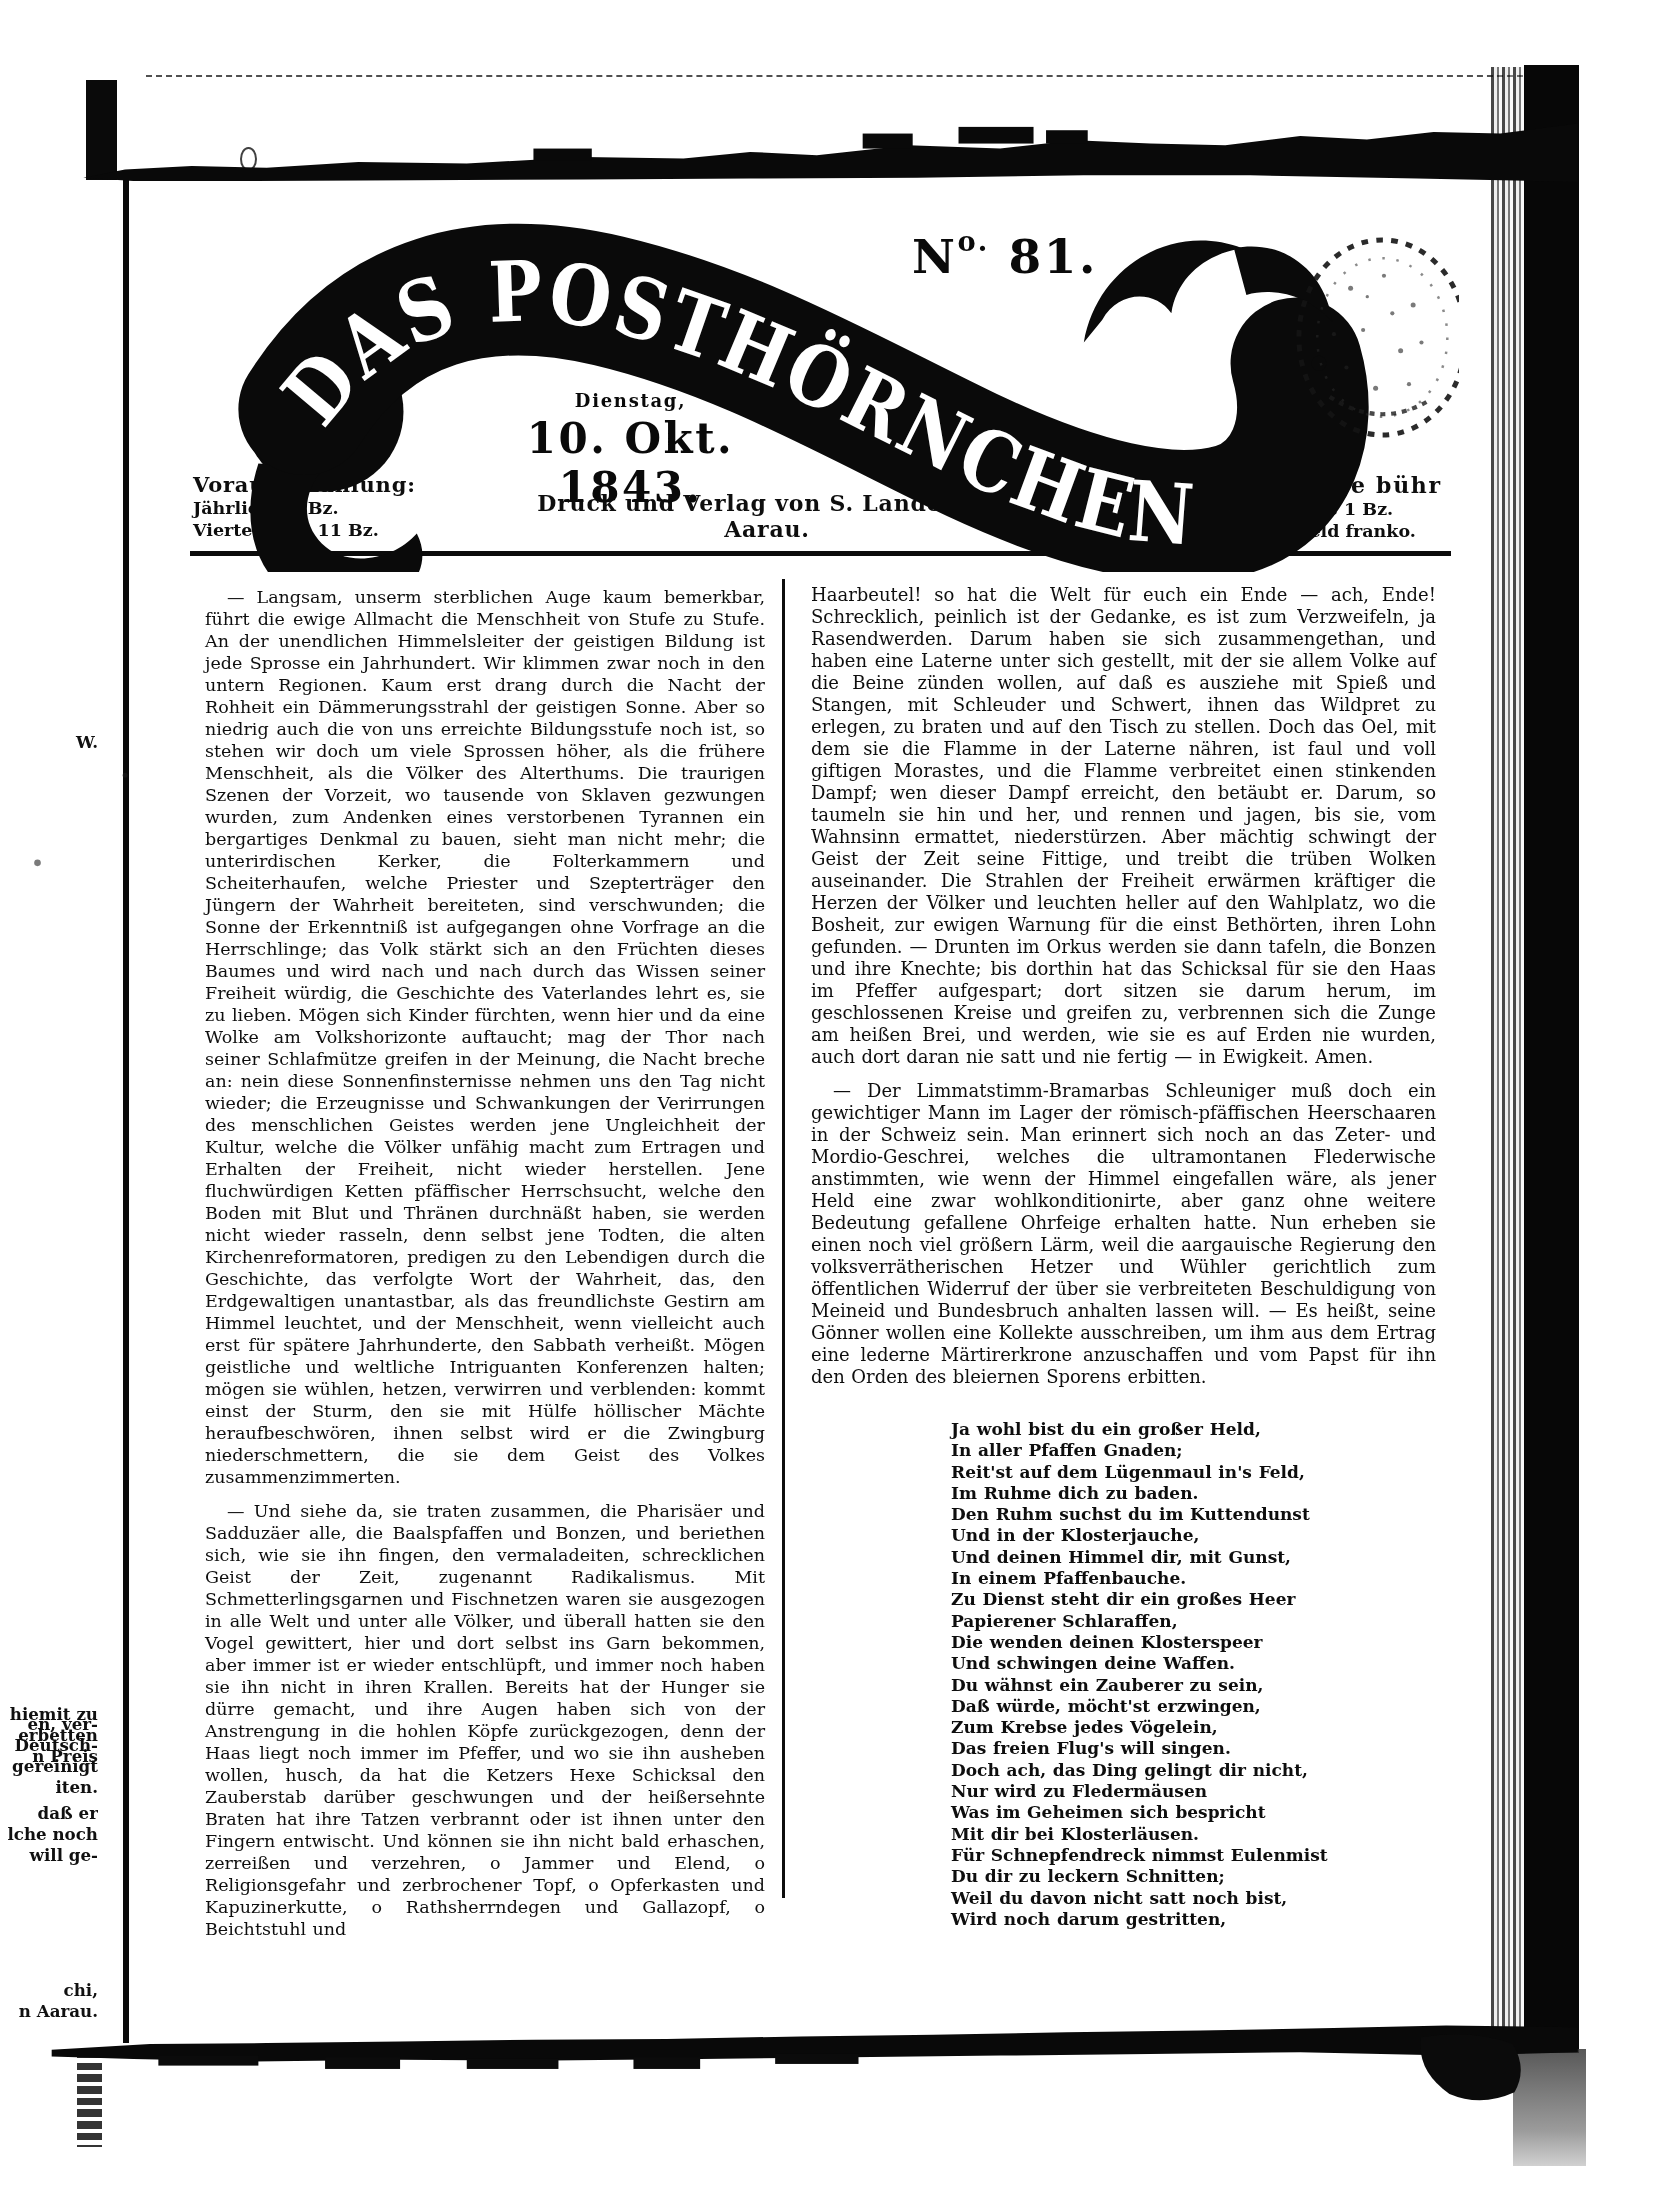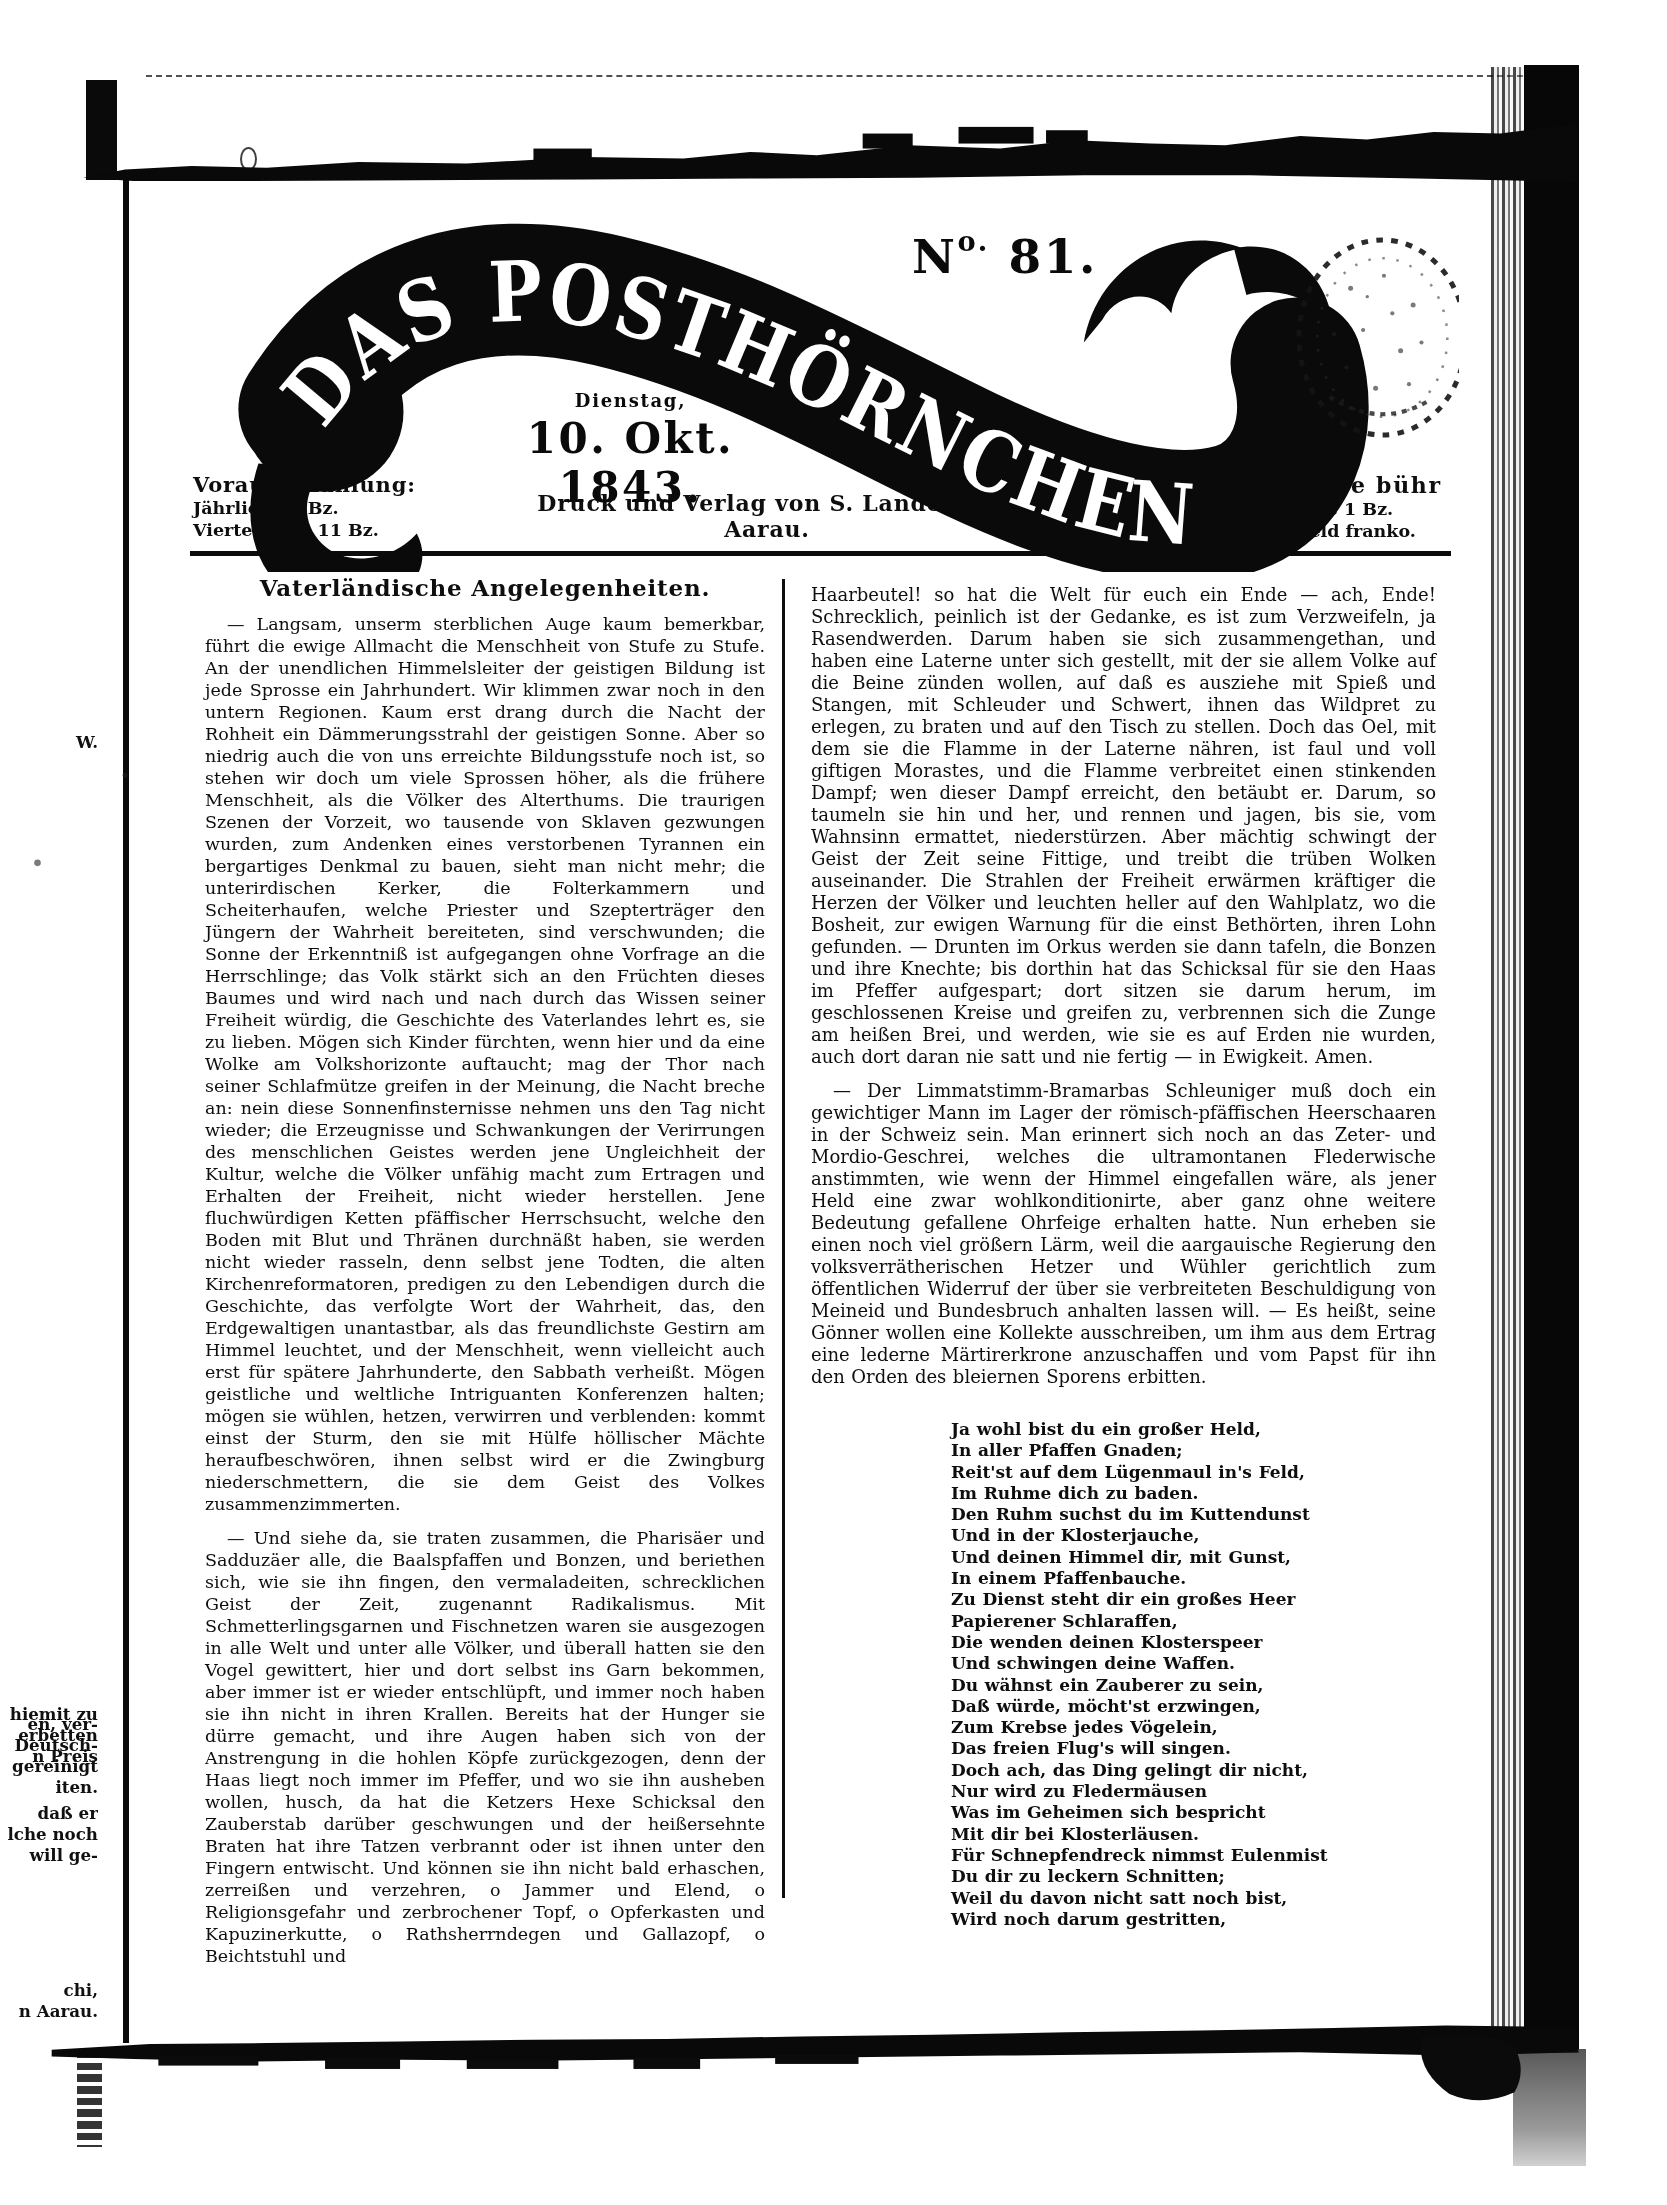--- a/index.html
+++ b/index.html
@@ -165,21 +165,20 @@
 <div class="info-right">
   <div class="hd">Einrückungsge bühr</div>
   <div class="ln">Die Petitzeile 1 Bz.</div>
   <div class="ln">Briefe und Geld franko.</div>
 </div>
 <div class="header-rule"></div>
 
 <div class="col-divider"></div>
 
 <div class="left-col">
-  <h2 class="section-heading">Vaterländische Angelegenheiten.</h2>
   <p class="body-par">— Langsam, unserm sterblichen Auge kaum bemerkbar, führt die ewige Allmacht die Menschheit von Stufe zu Stufe. An der unendlichen Himmelsleiter der geistigen Bildung ist jede Sprosse ein Jahrhundert. Wir klimmen zwar noch in den untern Regionen. Kaum erst drang durch die Nacht der Rohheit ein Dämmerungsstrahl der geistigen Sonne. Aber so niedrig auch die von uns erreichte Bildungsstufe noch ist, so stehen wir doch um viele Sprossen höher, als die frühere Menschheit, als die Völker des Alterthums. Die traurigen Szenen der Vorzeit, wo tausende von Sklaven gezwungen wurden, zum Andenken eines verstorbenen Tyrannen ein bergartiges Denkmal zu bauen, sieht man nicht mehr; die unterirdischen Kerker, die Folterkammern und Scheiterhaufen, welche Priester und Szepterträger den Jüngern der Wahrheit bereiteten, sind verschwunden; die Sonne der Erkenntniß ist aufgegangen ohne Vorfrage an die Herrschlinge; das Volk stärkt sich an den Früchten dieses Baumes und wird nach und nach durch das Wissen seiner Freiheit würdig, die Geschichte des Vaterlandes lehrt es, sie zu lieben. Mögen sich Kinder fürchten, wenn hier und da eine Wolke am Volkshorizonte auftaucht; mag der Thor nach seiner Schlafmütze greifen in der Meinung, die Nacht breche an: nein diese Sonnenfinsternisse nehmen uns den Tag nicht wieder; die Erzeugnisse und Schwankungen der Verirrungen des menschlichen Geistes werden jene Ungleichheit der Kultur, welche die Völker unfähig macht zum Ertragen und Erhalten der Freiheit, nicht wieder herstellen. Jene fluchwürdigen Ketten pfäffischer Herrschsucht, welche den Boden mit Blut und Thränen durchnäßt haben, sie werden nicht wieder rasseln, denn selbst jene Todten, die alten Kirchenreformatoren, predigen zu den Lebendigen durch die Geschichte, das verfolgte Wort der Wahrheit, das, den Erdgewaltigen unantastbar, als das freundlichste Gestirn am Himmel leuchtet, und der Menschheit, wenn vielleicht auch erst für spätere Jahrhunderte, den Sabbath verheißt. Mögen geistliche und weltliche Intriguanten Konferenzen halten; mögen sie wühlen, hetzen, verwirren und verblenden: kommt einst der Sturm, den sie mit Hülfe höllischer Mächte heraufbeschwören, ihnen selbst wird er die Zwingburg niederschmettern, die sie dem Geist des Volkes zusammenzimmerten.</p>
   <p class="body-par par-gap">— Und siehe da, sie traten zusammen, die Pharisäer und Sadduzäer alle, die Baalspfaffen und Bonzen, und beriethen sich, wie sie ihn fingen, den vermaladeiten, schrecklichen Geist der Zeit, zugenannt Radikalismus. Mit Schmetterlingsgarnen und Fischnetzen waren sie ausgezogen in alle Welt und unter alle Völker, und überall hatten sie den Vogel gewittert, hier und dort selbst ins Garn bekommen, aber immer ist er wieder entschlüpft, und immer noch haben sie ihn nicht in ihren Krallen. Bereits hat der Hunger sie dürre gemacht, und ihre Augen haben sich von der Anstrengung in die hohlen Köpfe zurückgezogen, denn der Haas liegt noch immer im Pfeffer, und wo sie ihn ausheben wollen, husch, da hat die Ketzers Hexe Schicksal den Zauberstab darüber geschwungen und der heißersehnte Braten hat ihre Tatzen verbrannt oder ist ihnen unter den Fingern entwischt. Und können sie ihn nicht bald erhaschen, zerreißen und verzehren, o Jammer und Elend, o Religionsgefahr und zerbrochener Topf, o Opferkasten und Kapuzinerkutte, o Rathsherrndegen und Gallazopf, o Beichtstuhl und</p>
 </div>
 
 <div class="right-col">
   <p class="body-par" style="text-indent:0;">Haarbeutel! so hat die Welt für euch ein Ende — ach, Ende! Schrecklich, peinlich ist der Gedanke, es ist zum Verzweifeln, ja Rasendwerden. Darum haben sie sich zusammengethan, und haben eine Laterne unter sich gestellt, mit der sie allem Volke auf die Beine zünden wollen, auf daß es ausziehe mit Spieß und Stangen, mit Schleuder und Schwert, ihnen das Wildpret zu erlegen, zu braten und auf den Tisch zu stellen. Doch das Oel, mit dem sie die Flamme in der Laterne nähren, ist faul und voll giftigen Morastes, und die Flamme verbreitet einen stinkenden Dampf; wen dieser Dampf erreicht, den betäubt er. Darum, so taumeln sie hin und her, und rennen und jagen, bis sie, vom Wahnsinn ermattet, niederstürzen. Aber mächtig schwingt der Geist der Zeit seine Fittige, und treibt die trüben Wolken auseinander. Die Strahlen der Freiheit erwärmen kräftiger die Herzen der Völker und leuchten heller auf den Wahlplatz, wo die Bosheit, zur ewigen Warnung für die einst Bethörten, ihren Lohn gefunden. — Drunten im Orkus werden sie dann tafeln, die Bonzen und ihre Knechte; bis dorthin hat das Schicksal für sie den Haas im Pfeffer aufgespart; dort sitzen sie darum herum, im geschlossenen Kreise und greifen zu, verbrennen sich die Zunge am heißen Brei, und werden, wie sie es auf Erden nie wurden, auch dort daran nie satt und nie fertig — in Ewigkeit. Amen.</p>
   <p class="body-par par-gap" style="margin-top:11.7px;">— Der Limmatstimm-Bramarbas Schleuniger muß doch ein gewichtiger Mann im Lager der römisch-pfäffischen Heerschaaren in der Schweiz sein. Man erinnert sich noch an das Zeter- und Mordio-Geschrei, welches die ultramontanen Flederwische anstimmten, wie wenn der Himmel eingefallen wäre, als jener Held eine zwar wohlkonditionirte, aber ganz ohne weitere Bedeutung gefallene Ohrfeige erhalten hatte. Nun erheben sie einen noch viel größern Lärm, weil die aargauische Regierung den volksverrätherischen Hetzer und Wühler gerichtlich zum öffentlichen Widerruf der über sie verbreiteten Beschuldigung von Meineid und Bundesbruch anhalten lassen will. — Es heißt, seine Gönner wollen eine Kollekte ausschreiben, um ihm aus dem Ertrag eine lederne Märtirerkrone anzuschaffen und vom Papst für ihn den Orden des bleiernen Sporens erbitten.</p>
   <div class="poem">Ja wohl bist du ein großer Held,
 In aller Pfaffen Gnaden;
 Reit'st auf dem Lügenmaul in's Feld,

